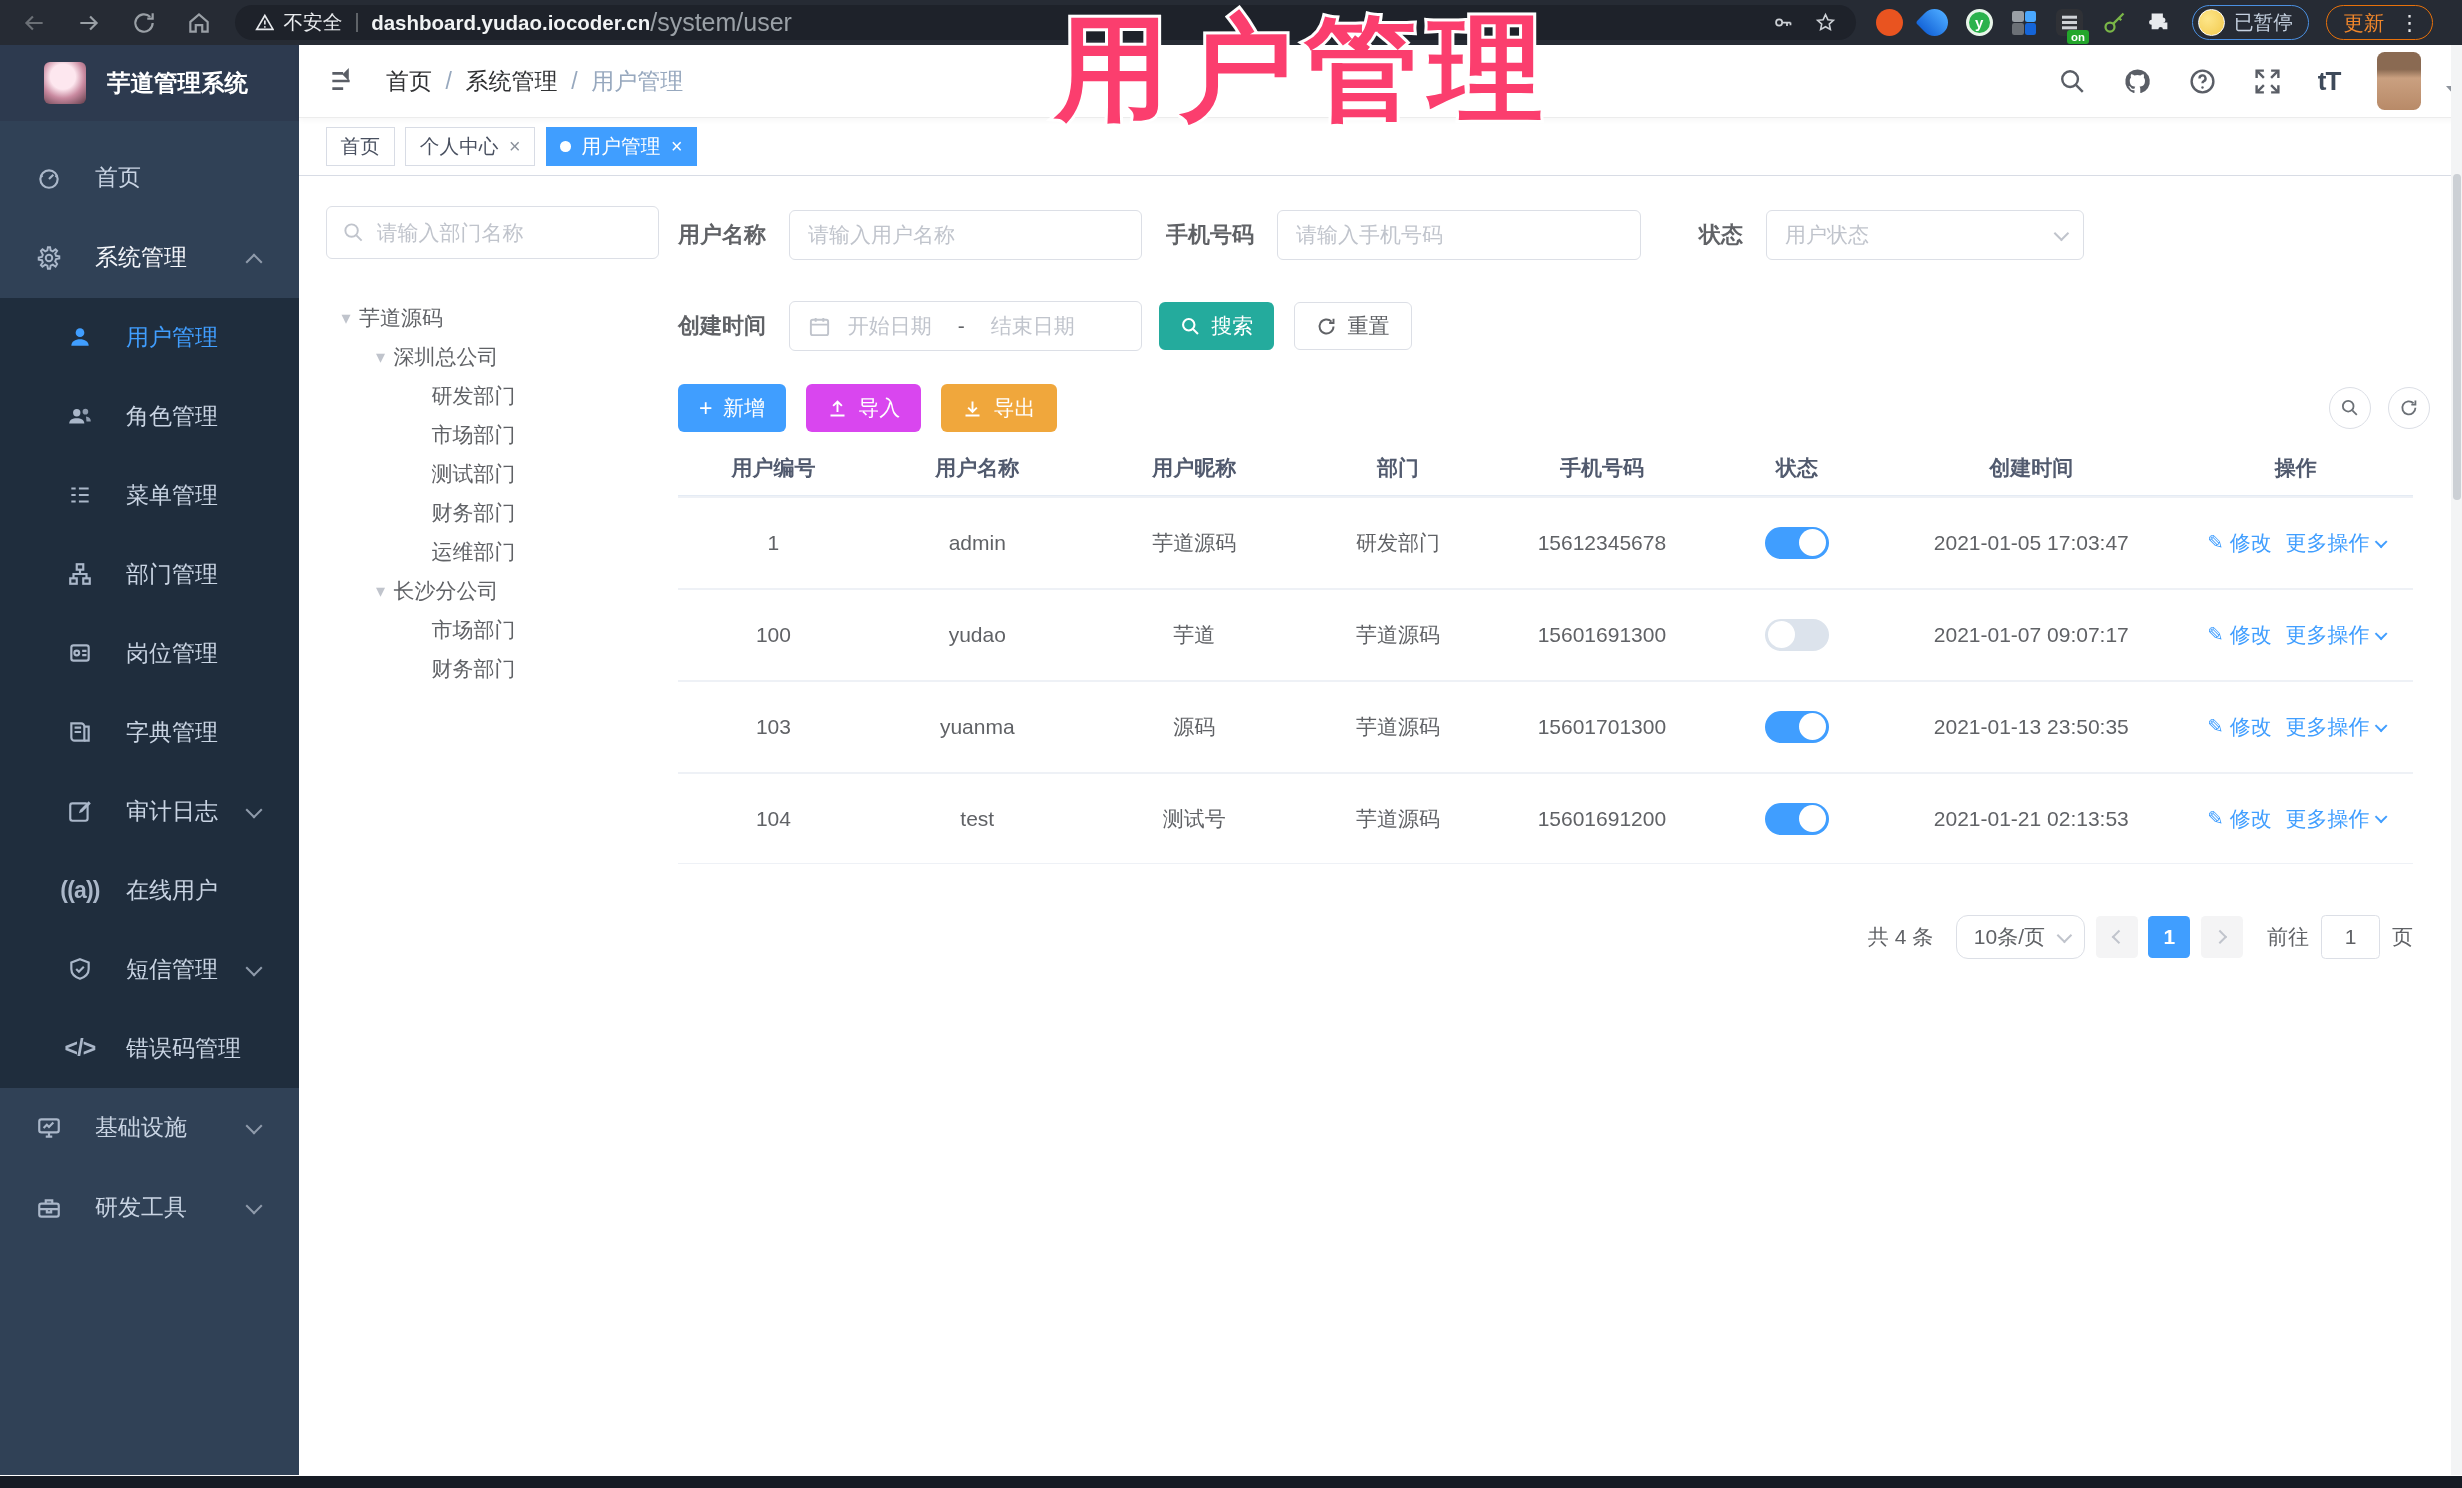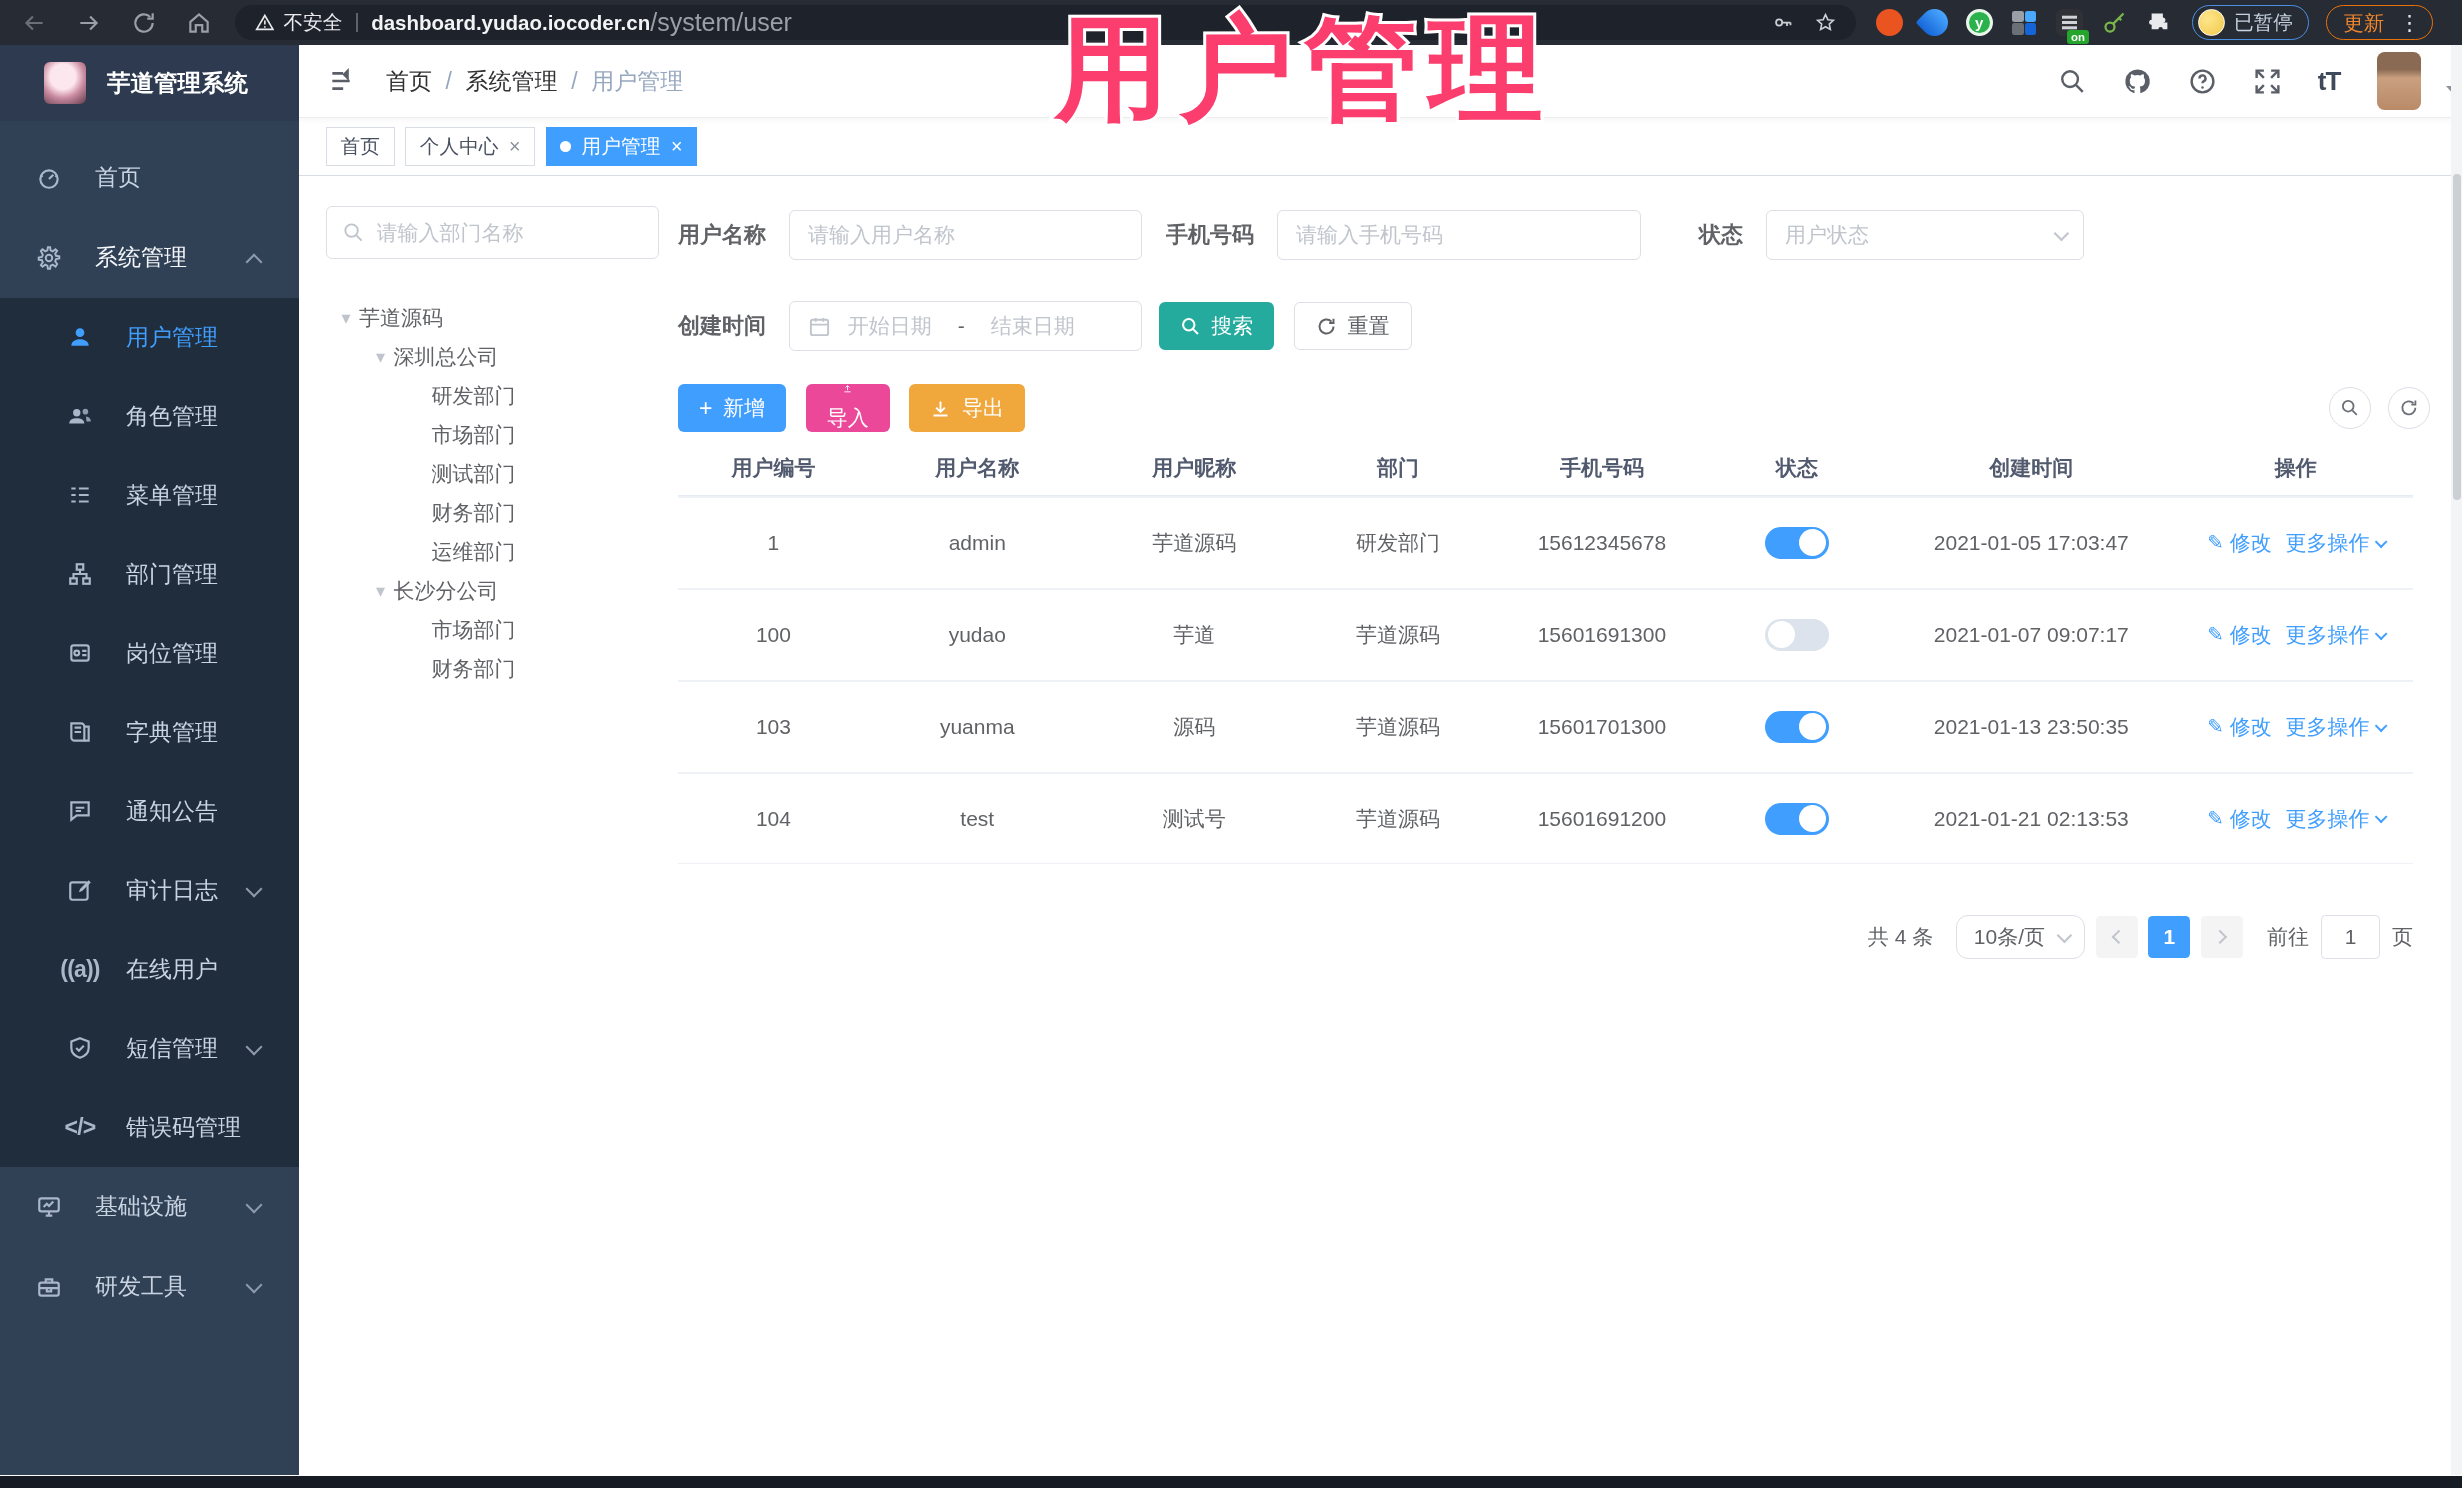--- a/index.html
+++ b/index.html
@@ -96,21 +96,21 @@
   .f-input { height:50px; border:1.5px solid #dcdfe6; border-radius:6px; display:flex; align-items:center; padding:0 18px; font-size:21px; color:#c0c4cc; background:#fff; }
   .f-input .ph { white-space:nowrap; }
   .sel-caret { margin-left:auto; width:10.6px; height:10.6px; border-right:2.3px solid #c0c4cc; border-bottom:2.3px solid #c0c4cc; transform:rotate(45deg) translateY(-3px); }
   .date-input .ic { width:23px; height:23px; color:#c0c4cc; margin-right:16.7px; flex:0 0 auto; }
   .date-sep { margin:0 26px; color:#606266; }
   .btn { height:48px; border-radius:6px; display:flex; align-items:center; justify-content:center; font-size:21px; cursor:pointer; gap:10.6px; padding:0 21px; white-space:nowrap; }
   .btn .bic { width:21px; height:21px; }
   .btn-search { background:#24ab9d; color:#fff; margin-left:16.7px; }
   .btn-reset { background:#fff; color:#606266; border:1.5px solid #dcdfe6; margin-left:19.7px; }
   .btn-add { background:#409eff; color:#fff; }
-  .btn-import { background:#ec4899; color:#fff; margin-left:19.7px;flex-direction:column; }
+  .btn-import { background:#d946ef; color:#fff; margin-left:19.7px; }
   .btn-export { background:#f0a73c; color:#fff; margin-left:19.7px; }
   .glyph { font-size:23px; line-height:1; }
 
   .tool-circles { position:absolute; right:32px; top:211px; display:flex; gap:16.7px; }
   .circle-btn { width:42px; height:42px; border-radius:50%; border:1.5px solid #dcdfe6; display:flex; align-items:center; justify-content:center; color:#6b7076; cursor:pointer; background:#fff; }
   .circle-btn .ic { width:19.7px; height:19.7px; }
 
   
   .table { position:absolute; left:379px; top:265px; width:1735px; }
   .trow { display:flex; align-items:center; height:92px; border-top:2.3px solid #eef1f6; }
@@ -302,29 +302,20 @@
                 <path d="M4 4h9a3 3 0 0 1 3 3v13H7a3 3 0 0 1-3-3z"></path>
                 <path d="M16 7h4v13h-4"></path>
                 <path d="M7 8h6M7 12h6"></path>
               </svg>
             </span>
           <span class="mi-label">字典管理</span>
         </div>
         <div class="menu-item">
           <span class="mi-icon">
               <svg viewBox="0 0 24 24" fill="none" stroke="currentColor" stroke-width="2">
-                <path d="M4 4h16v12H9l-5 4z"></path>
-                <path d="M8 9h8M8 12h5"></path>
-              </svg>
-            </span>
-          <span class="mi-label">通知公告</span>
-        </div>
-        <div class="menu-item">
-          <span class="mi-icon">
-              <svg viewBox="0 0 24 24" fill="none" stroke="currentColor" stroke-width="2">
                 <rect x="3" y="5" width="16" height="16" rx="2"></rect>
                 <path d="M20 3l-8 8-1 3 3-1 8-8z" fill="currentColor" stroke="none"></path>
               </svg>
             </span>
           <span class="mi-label">审计日志</span>
           <span class="chev down"></span>
         </div>
         <div class="menu-item">
           <span class="mi-icon txt-icon">((a))</span>
           <span class="mi-label">在线用户</span>

